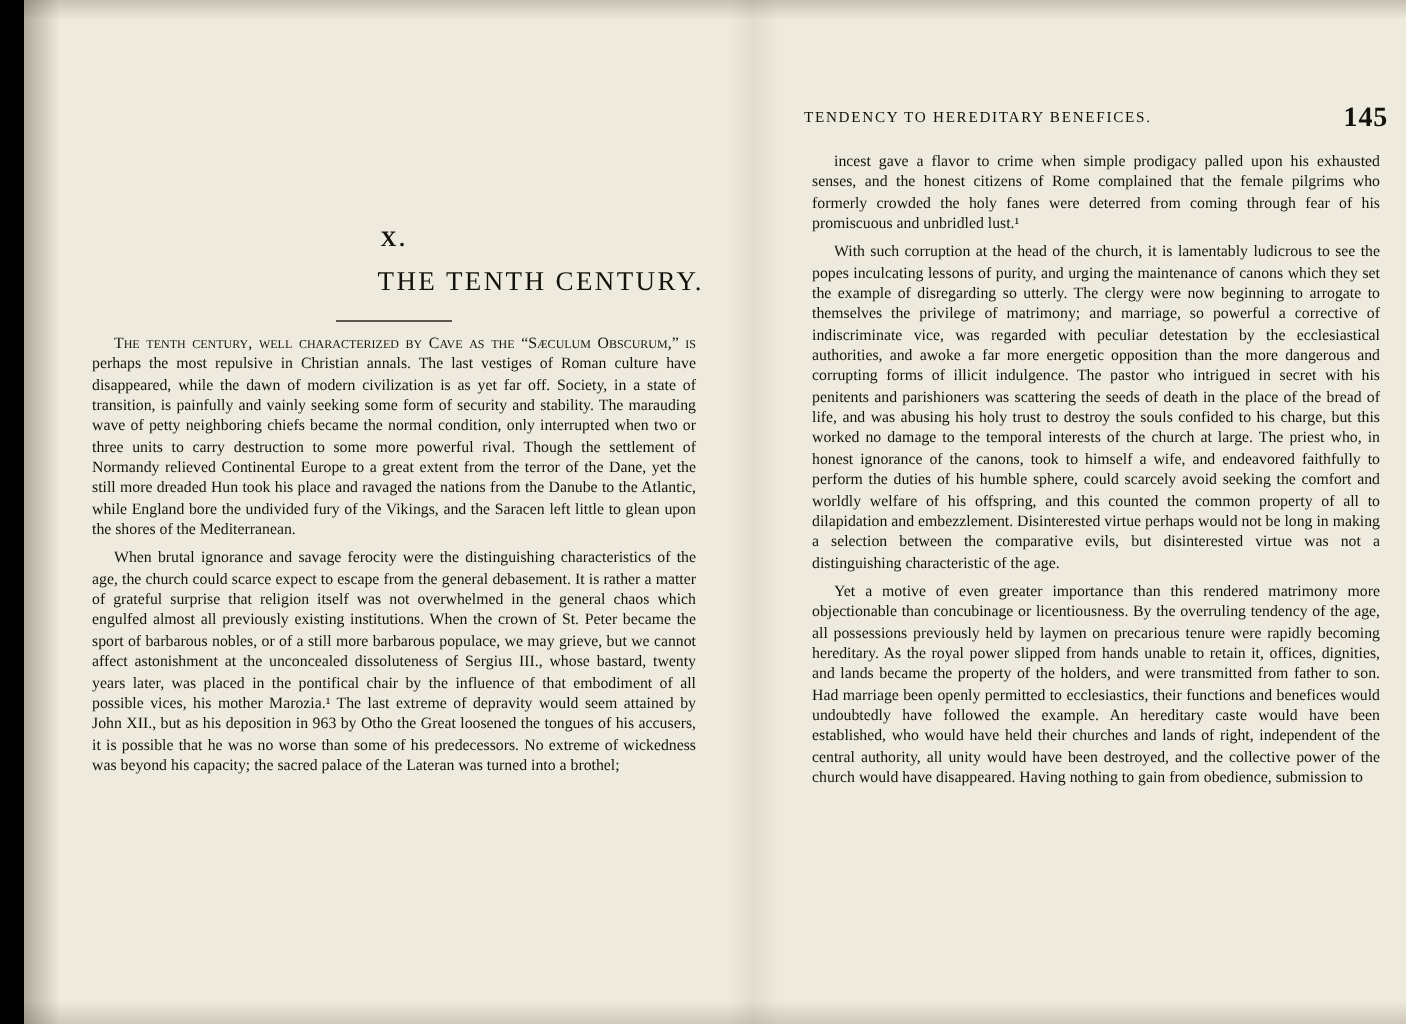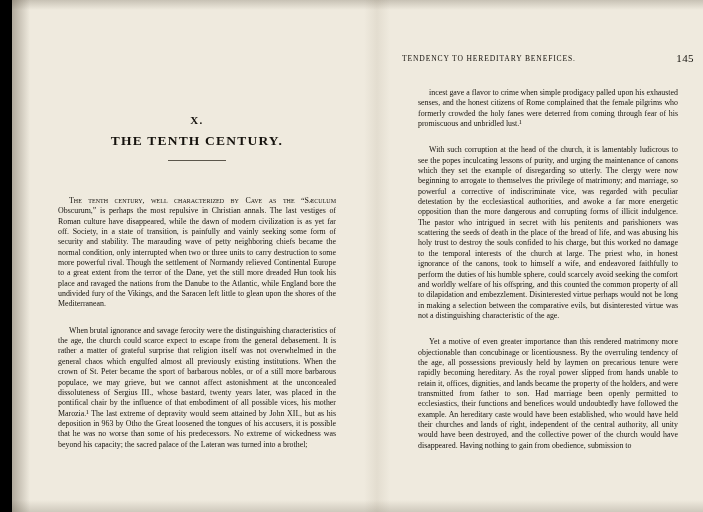--- a/index.html
+++ b/index.html
@@ -105,71 +105,71 @@
     white-space: nowrap;
   }
   .running-head .rh-title {
     display: inline-block;
     text-align: right;
   }
   .running-head .rh-folio {
     position: absolute;
     right: 0;
     top: -2px;
-    font-size: 11px;
+    font-size: 14px;
     letter-spacing: 0.4px;
-    font-weight: normal;
+    font-weight: bold;
   }
 
   
   .chap-num {
     position: absolute;
     top: 114px;
     left: 0;
     width: 310px;
     text-align: center;
     font-size: 11px;
     letter-spacing: 1.4px;
     font-weight: bold;
   }
   .chap-title {
     position: absolute;
     top: 133px;
     left: 0;
     width: 310px;
-    text-align: center;
+    text-align: right;
     font-size: 13.5px;
     letter-spacing: 1.2px;
-    font-weight: bold;
+    font-weight: normal;
   }
   .chap-rule {
     position: absolute;
     top: 160px;
     left: 126px;
     width: 58px;
     height: 1px;
     background: #2a241a;
     opacity: 0.75;
   }
 
   .body-left {
     position: absolute;
-    top: 180px;
+    top: 163px;
     left: 0;
     width: 310px;
   }
   .body-right {
     position: absolute;
     top: 72px;
     left: 0;
     width: 292px;
   }
 
   p.para {
-    margin: 16px;
+    margin: 4px;
     font-size: 7.9px;
     line-height: 10.35px;
     text-align: justify;
     text-indent: 11px;
     hyphens: manual;
     color: #16130e;
   }
   p.para.first-line-caps::first-line {
     font-variant: small-caps;
   }

